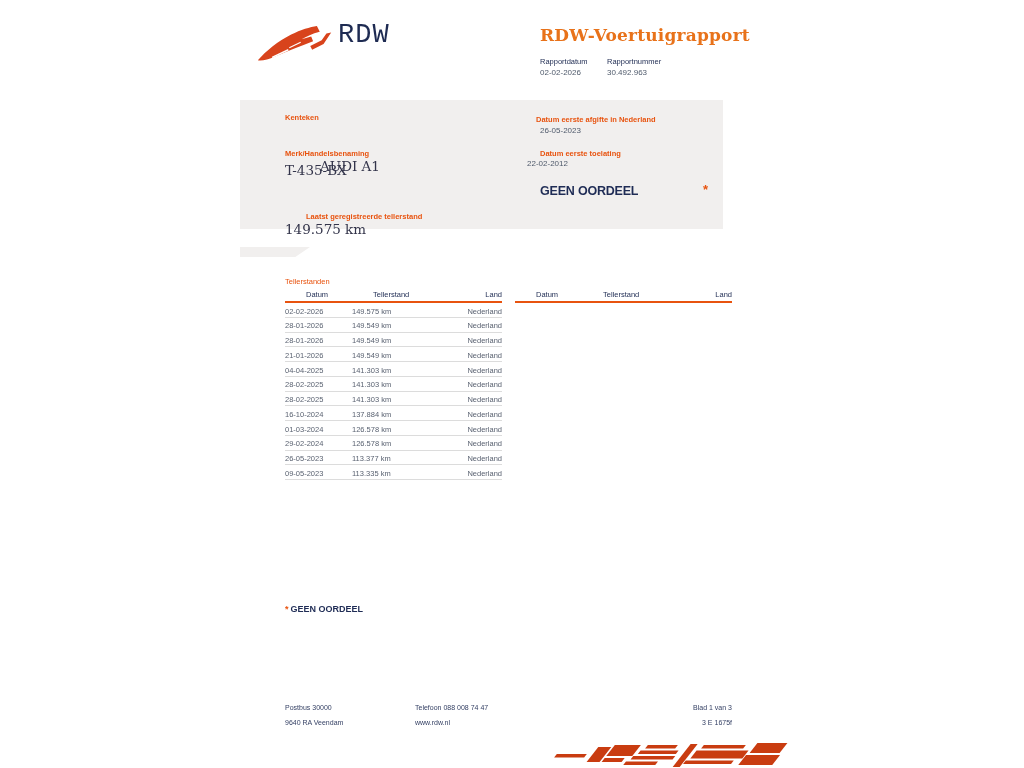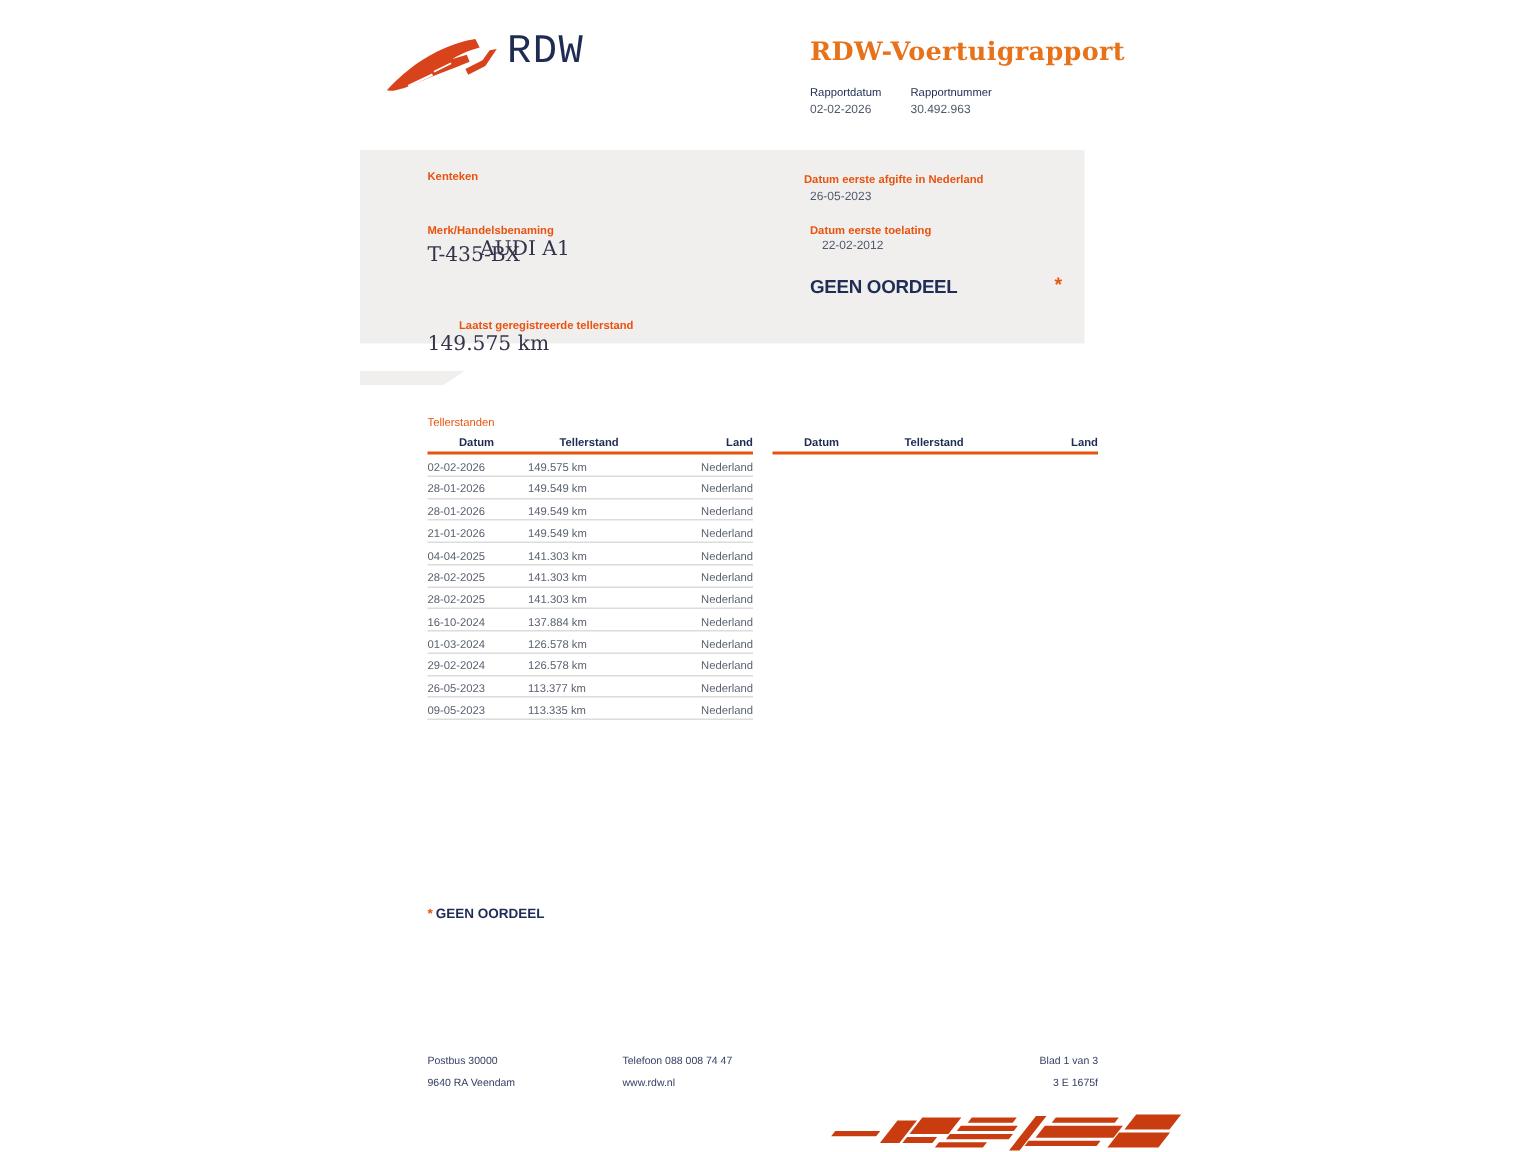--- a/index.html
+++ b/index.html
@@ -39,21 +39,21 @@
     color:#1f2c55; letter-spacing:-0.2px;
   }
   .oordeel-star { position:absolute; left:463px; top:82px; font-size:13px; font-weight:bold; color:#e8530f; }
 
   
   .section-title { position:absolute; left:285px; top:277px; font-size:7.5px; font-weight:normal; color:#e8530f; }
   .otable { position:absolute; top:290px; width:217px; }
   .otable-left  { left:285px; }
   .otable-right { left:515px; }
   .thead { position:relative; height:11px; border-bottom:2px solid #e8530f; }
-  .th { position:absolute; bottom:2px; font-size:7.5px; font-weight:bold; color:#1e2b52;padding-left:21px; }
+  .th { position:absolute; bottom:2px; font-size:7.5px; font-weight:normal; color:#1e2b52;padding-left:21px; }
   .th-datum { left:0; } .th-tellerstand { left:67px; } .th-land { right:0; }
   .trow { position:relative; height:14.75px; border-bottom:1px solid #dcdcdc; box-sizing:border-box; }
   .tc { position:absolute; top:3.5px; font-size:7.5px; color:#5a6271; }
   .tc-datum { left:0; } .tc-tellerstand { left:67px; } .tc-land { right:0; }
 
   
   .fn-head { position:absolute; left:285px; top:604px; font-size:9px; font-weight:bold; color:#1f2c55; }
   .fn-star { color:#e8530f; margin-right:2px; }
   .fn-body {
     position:absolute; left:285px; top:618px; width:424px;
@@ -91,21 +91,21 @@
     <div class="vlabel" style="left:45px; top:13px;">Kenteken</div>
     <div class="vvalue-serif" style="left:45px; top:22px;margin-top:40px;">T-435-BX</div>
     <div class="vlabel" style="left:45px; top:49px;">Merk/Handelsbenaming</div>
     <div class="vvalue-serif" style="left:45px; top:58px;margin-left:35px;">AUDI A1</div>
     <div class="vlabel" style="left:45px; top:112px;padding-left:21px;">Laatst geregistreerde tellerstand</div>
     <div class="vvalue-serif" style="left:45px; top:121px;">149.575 km</div>
 
     <div class="vlabel" style="left:296px; top:15px;">Datum eerste afgifte in Nederland</div>
     <div class="vvalue-sans" style="left:300px; top:26px;">26-05-2023</div>
     <div class="vlabel" style="left:300px; top:49px;">Datum eerste toelating</div>
-    <div class="vvalue-sans" style="left:308px; top:59px;">22-02-2012</div>
+    <div class="vvalue-sans" style="left:287px; top:59px;">22-02-2012</div>
     <div class="oordeel">GEEN OORDEEL</div>
     <div class="oordeel-star">*</div>
   </div>
 
   <div class="section-title">Tellerstanden</div>
 
   <div class="otable otable-left">
     <div class="thead">
       <span class="th th-datum">Datum</span>
       <span class="th th-tellerstand">Tellerstand</span>

